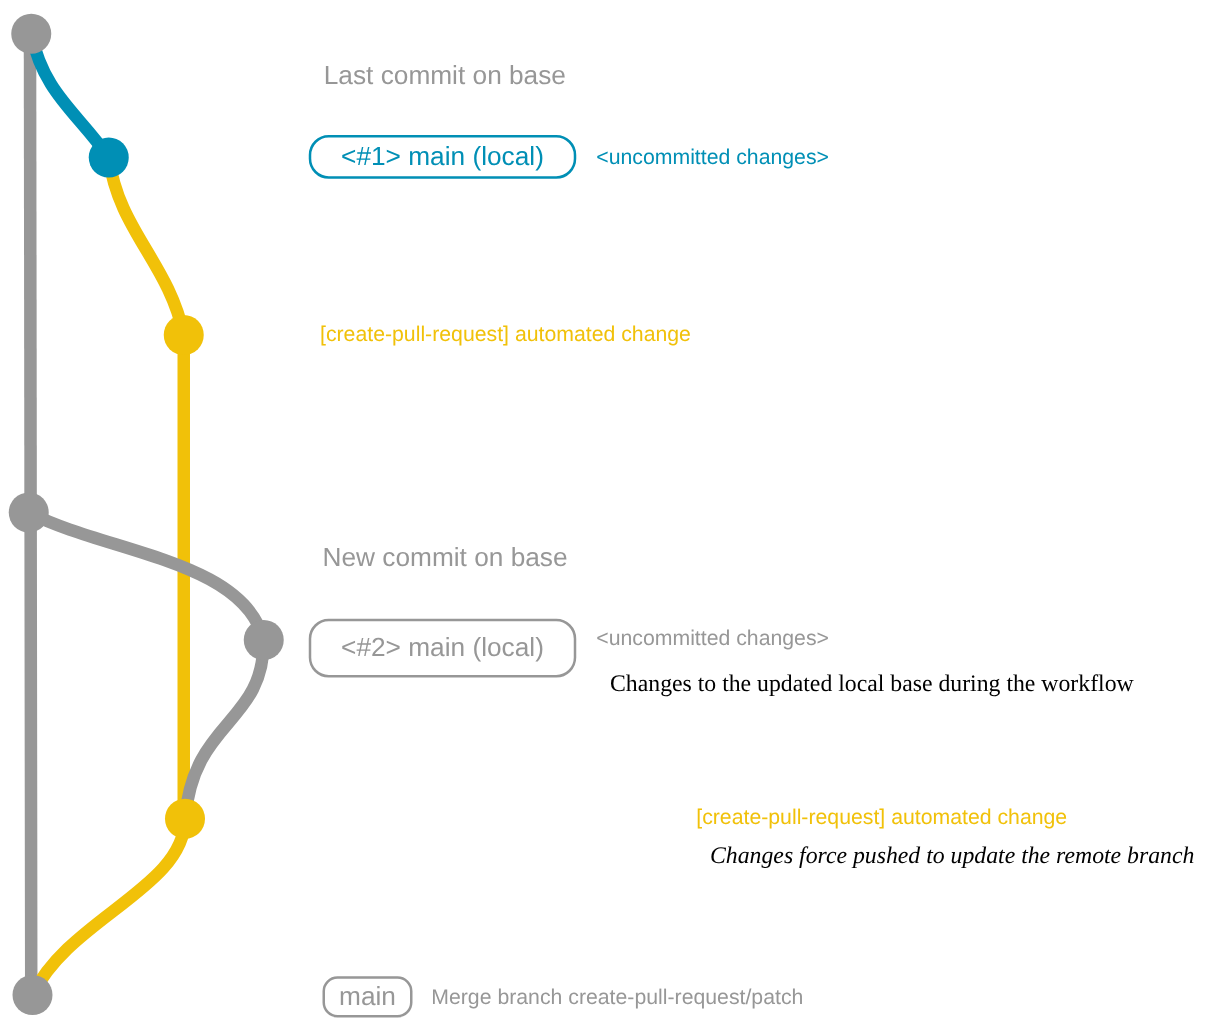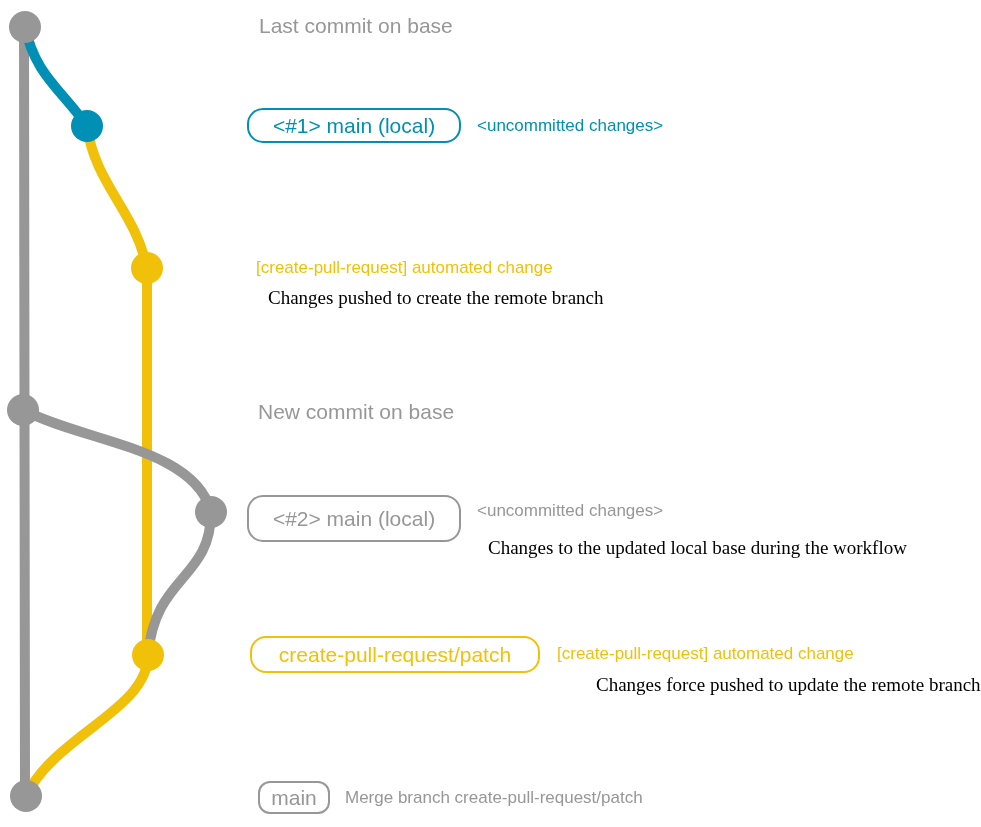--- a/index.html
+++ b/index.html
@@ -19,20 +19,21 @@
   .fill-blue{fill:var(--blue);}
   .fill-yellow{fill:var(--yellow);}
   .branch{fill:none;stroke-width:10;stroke-linecap:round;}
 
   
   .caption{
     position:absolute;
     font-size:21px;line-height:25px;
     color:var(--gray);
     white-space:nowrap;
+    margin-top:35px;
   }
   .msg{
     position:absolute;
     font-size:17px;line-height:25px;
     white-space:nowrap;
   }
   .msg.blue{color:var(--blue);}
   .msg.yellow{color:var(--yellow);}
   .msg.gray{color:var(--gray);}
   .note{
@@ -62,21 +63,21 @@
   .pos-msg-1{left:477px;top:113px;}
   .pos-note-1{left:488px;top:142px;}
   .pos-msg-2{left:256px;top:255px;}
   .pos-note-2{left:268px;top:286px;}
   .pos-caption-2{left:258px;top:399px;}
   .pos-badge-2{left:247px;top:495px;width:214px;height:47px;}
   .pos-msg-3{left:477px;top:498px;}
   .pos-note-3{left:488px;top:536px;}
   .pos-badge-3{left:250px;top:636px;width:290px;height:37px;}
   .pos-msg-4{left:557px;top:641px;}
-  .pos-note-4{left:596px;top:673px;}
+  .pos-note-4{left:568px;top:673px;font-style:italic;}
   .pos-badge-4{left:258px;top:781px;width:72px;height:33px;border-radius:12px;}
   .pos-msg-5{left:345px;top:785px;}
 </style>
 </head>
 <body>
 
 <div class="stage">
 
   <svg class="graph" width="250" height="827" viewBox="0 0 250 827">
 
@@ -99,28 +100,26 @@
     <circle class="fill-yellow" cx="148" cy="655" r="16"></circle>
     <circle class="fill-gray" cx="26" cy="796" r="16"></circle>
   </svg>
 
   <div class="caption pos-caption-1">Last commit on base</div>
 
   <div class="badge blue pos-badge-1">&lt;#1&gt; main (local)</div>
   <div class="msg blue pos-msg-1">&lt;uncommitted changes&gt;</div>
 
   <div class="msg yellow pos-msg-2">[create-pull-request] automated change</div>
-  <div class="note pos-note-2">Changes pushed to create the remote branch</div>
 
   <div class="caption pos-caption-2">New commit on base</div>
 
   <div class="badge gray pos-badge-2">&lt;#2&gt; main (local)</div>
   <div class="msg gray pos-msg-3">&lt;uncommitted changes&gt;</div>
   <div class="note pos-note-3">Changes to the updated local base during the workflow</div>
 
-  <div class="badge yellow pos-badge-3">create-pull-request/patch</div>
   <div class="msg yellow pos-msg-4">[create-pull-request] automated change</div>
   <div class="note pos-note-4">Changes force pushed to update the remote branch</div>
 
   <div class="badge gray pos-badge-4">main</div>
   <div class="msg gray pos-msg-5">Merge branch create-pull-request/patch</div>
 
 </div>
 
 </body></html>

